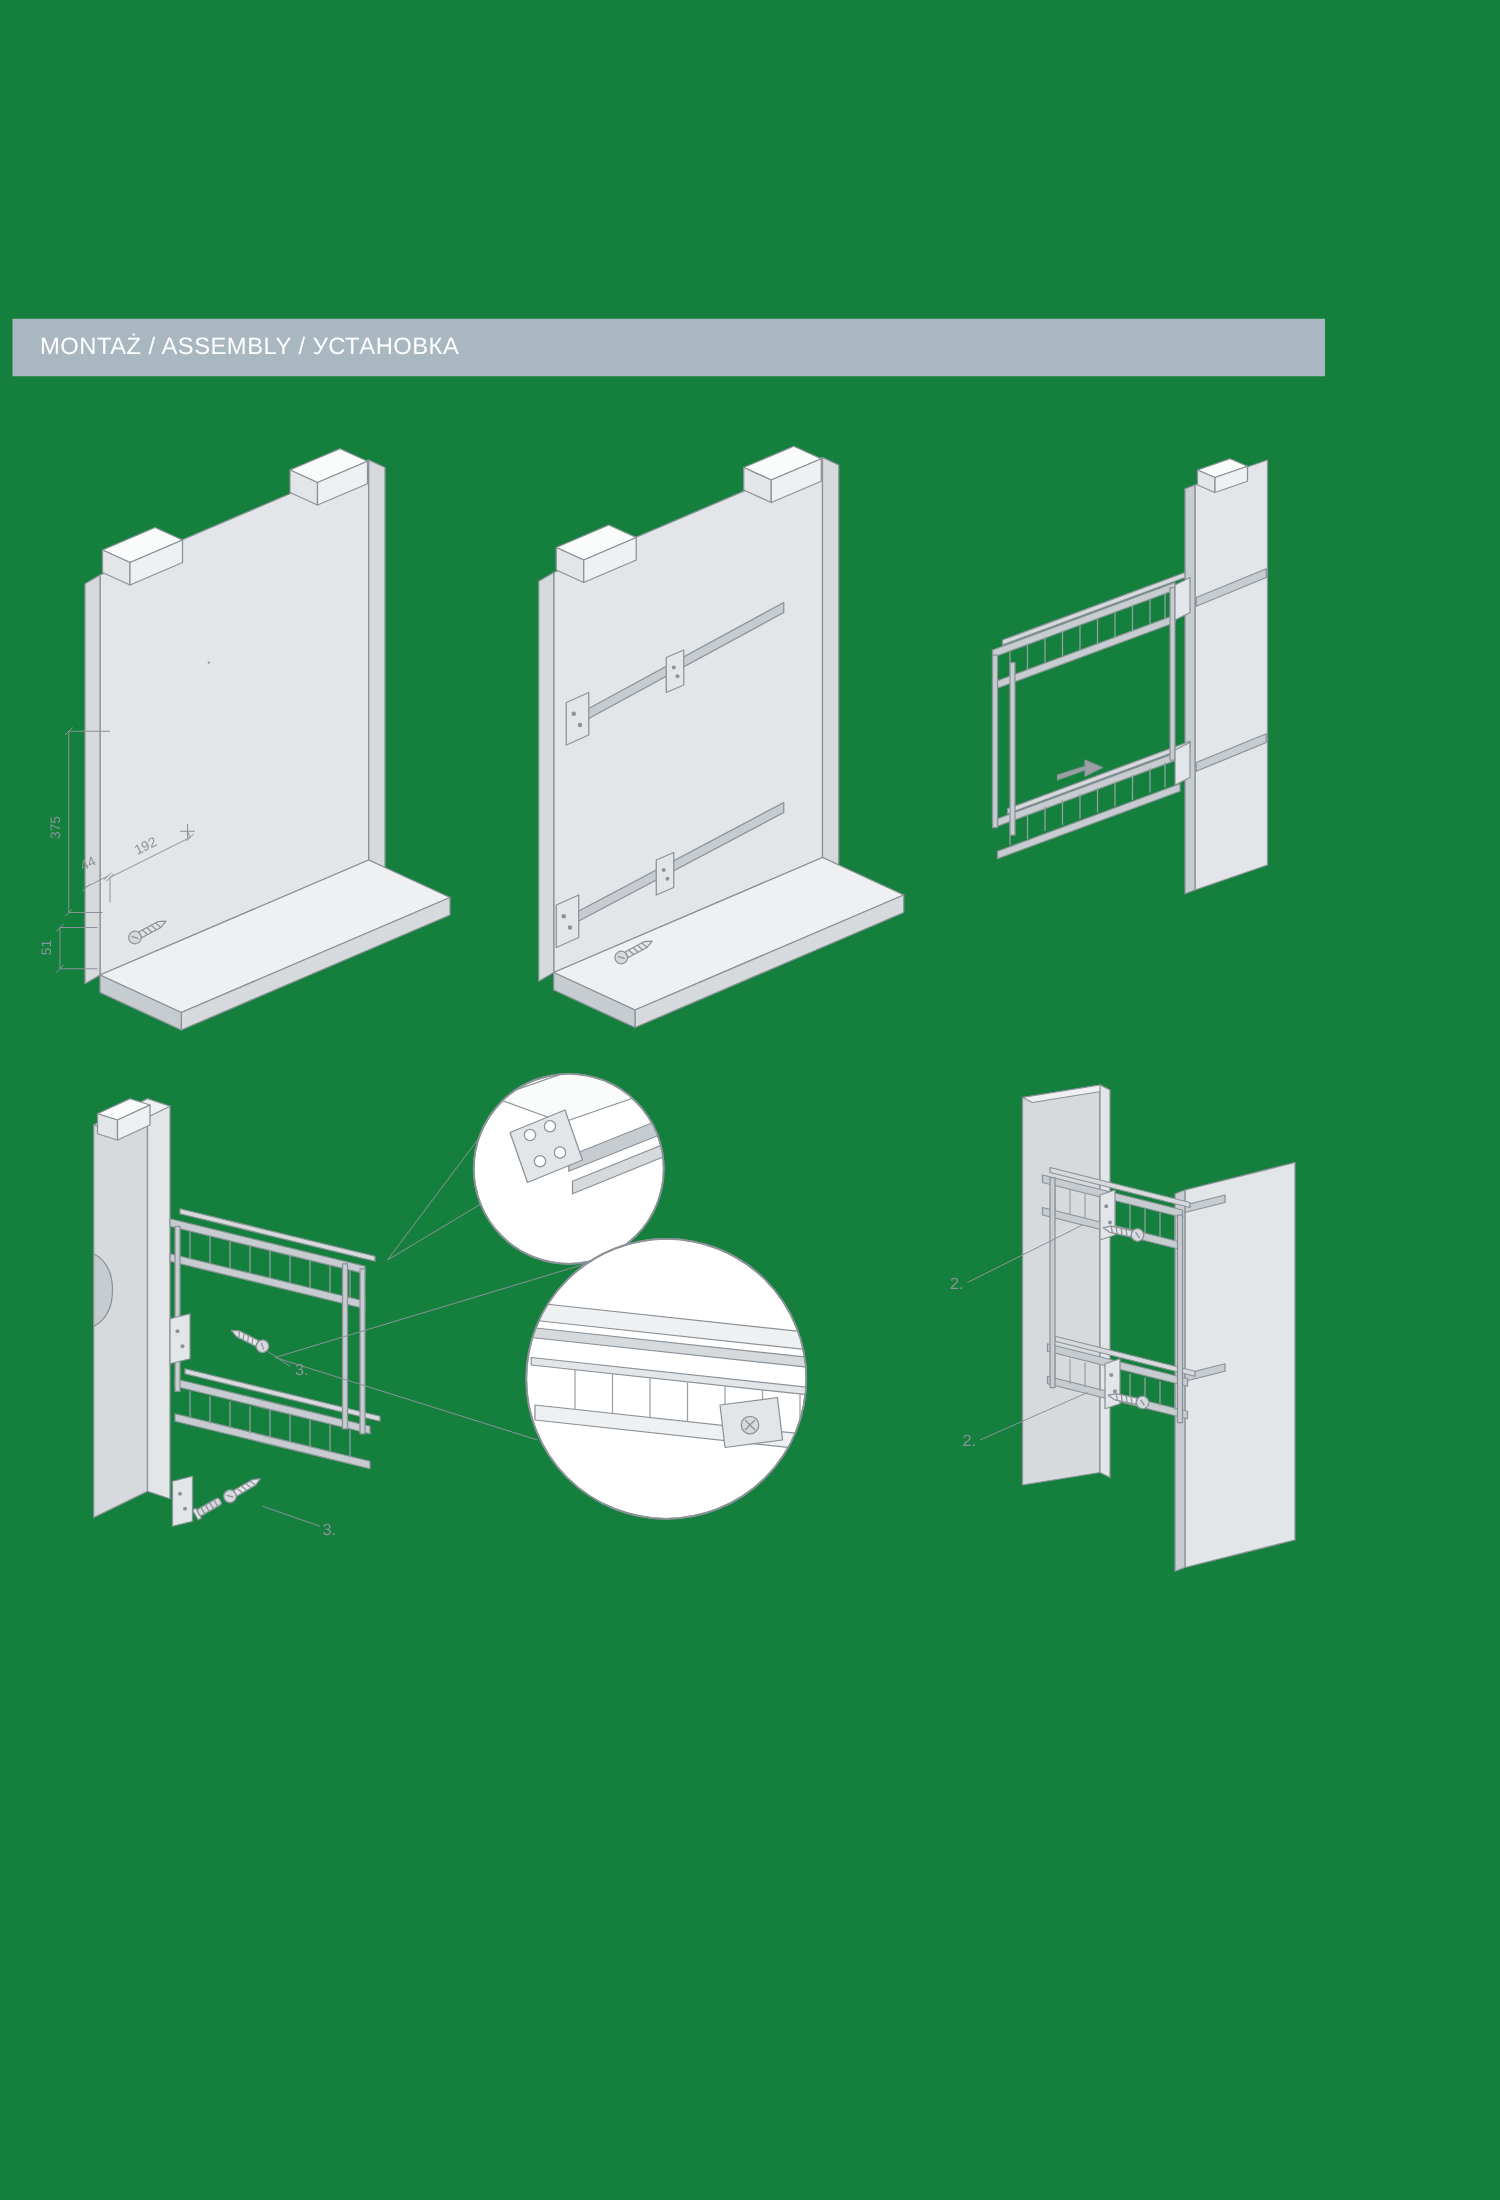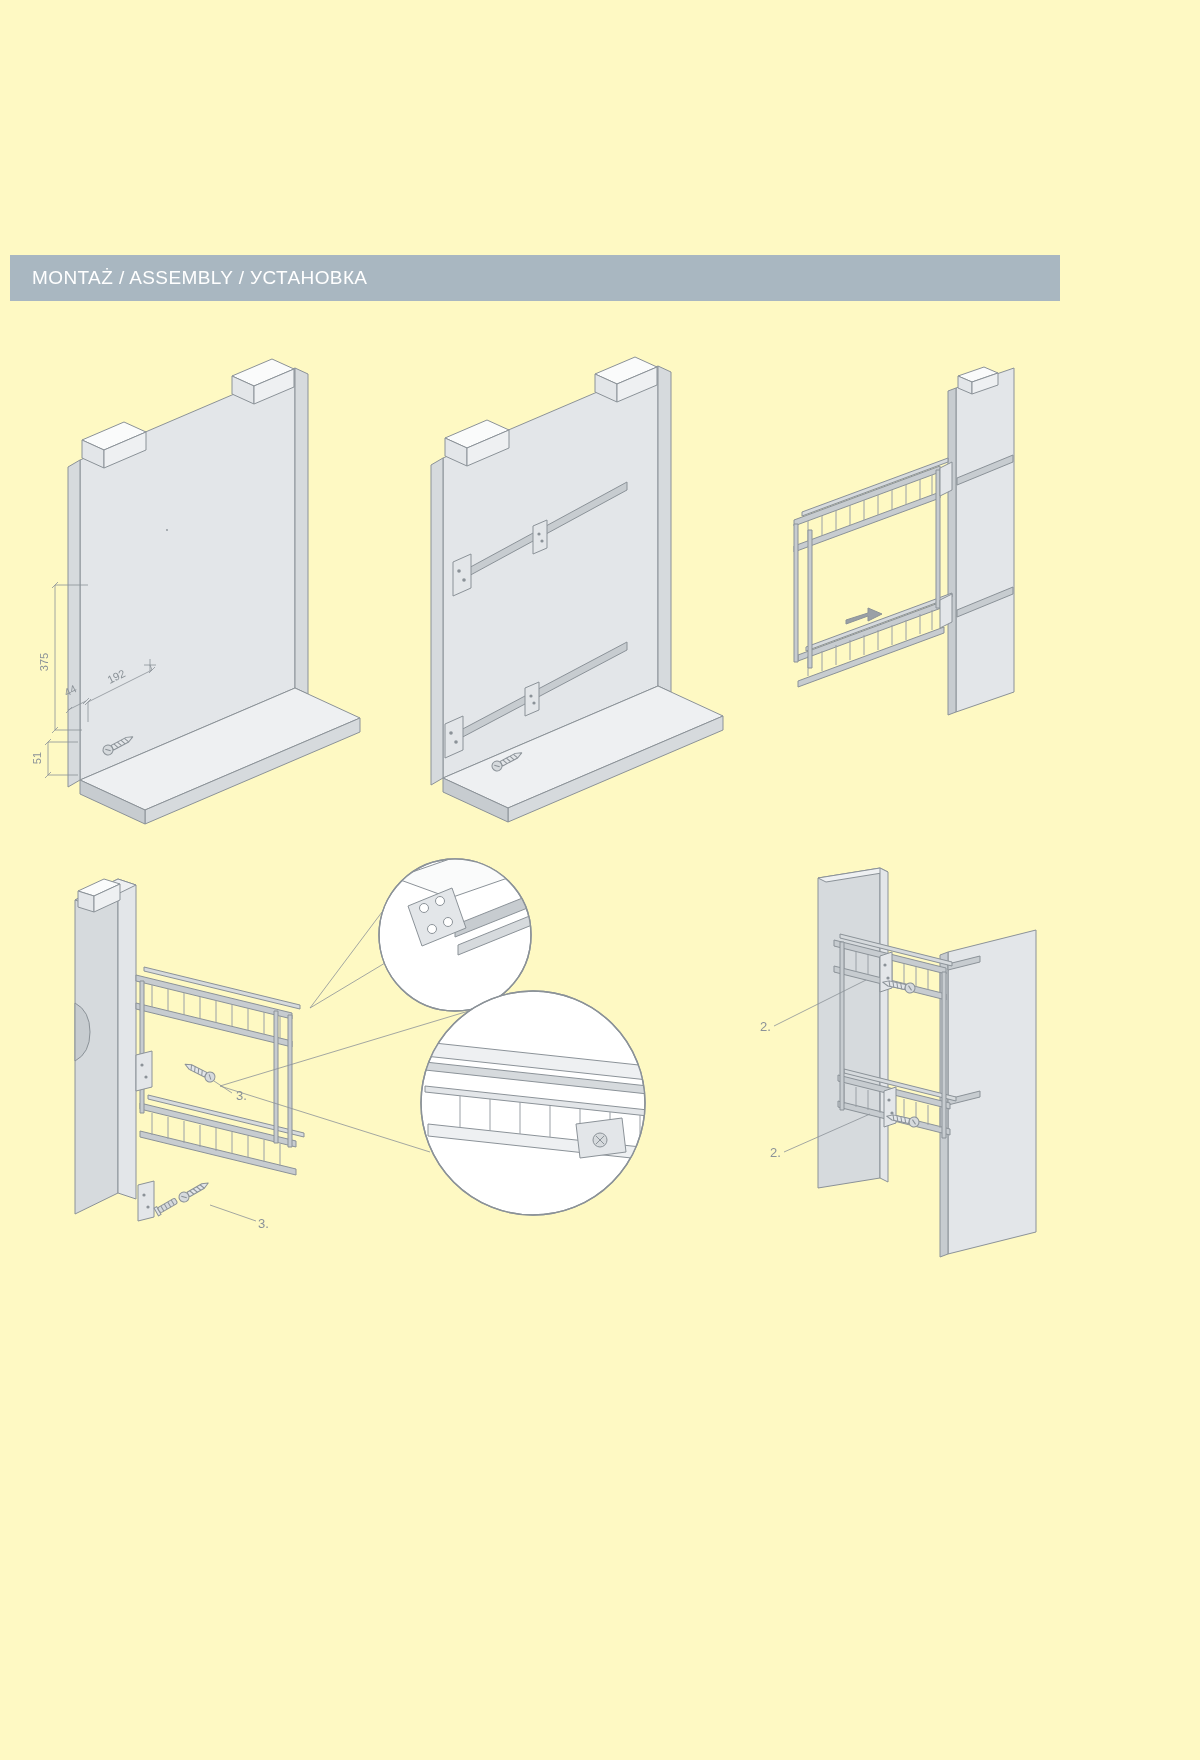--- a/index.html
+++ b/index.html
@@ -1,16 +1,16 @@
 <!DOCTYPE html>
 <html><head>
 <meta charset="utf-8">
 <style>
   html,body{margin:0;padding:0;background:#ffffff;}
-  .page{position:relative;width:1200px;height:1760px;background:#fef9c3;overflow:hidden;
+  .page{position:relative;width:1200px;height:1760px;background:#15803d;overflow:hidden;
         font-family:"Liberation Sans",sans-serif;}
   .header-band{position:absolute;left:10px;top:255px;width:1050px;height:46px;
         background:#a9b7c1;display:flex;align-items:center;}
   .header-band .title{color:#ffffff;font-size:19px;letter-spacing:.4px;padding-left:22px;
         font-weight:400;}
   svg{position:absolute;overflow:visible;}
   .s{stroke:#8b9298;stroke-width:1;stroke-linejoin:round;}
   .f0{fill:#fafbfb}.f1{fill:#eef0f2}.f2{fill:#e3e6e9}.f3{fill:#d6dadd}.f4{fill:#c7ccd0}.nf{fill:none}
   .wire{stroke:#9aa0a6;stroke-width:1;}
   .dim{stroke:#8b9298;stroke-width:.8;fill:none;}

